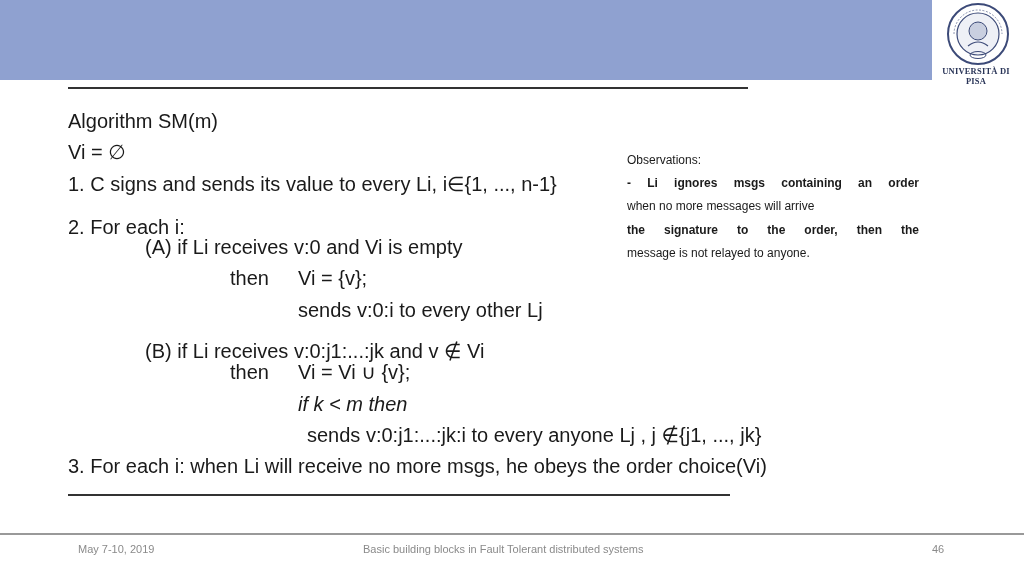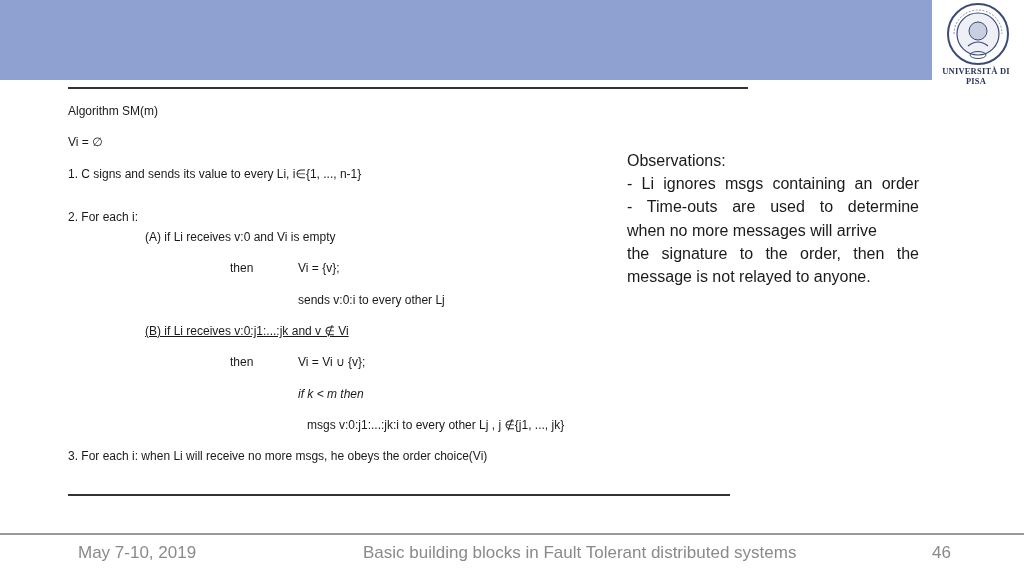--- a/index.html
+++ b/index.html
@@ -20,33 +20,33 @@
     .logo-box svg { position: absolute; left: 14px; top: 2px; }
     .logo-text {
       position: absolute; left: 0; top: 66px; width: 88px; text-align: center;
       font-family: "Liberation Serif", serif; font-size: 8.5px; font-weight: bold;
       color: #2a3558; letter-spacing: 0.2px;
     }
     .rule {
       position: absolute; height: 1.5px; background: #333;
     }
     .line {
-      position: absolute; font-size: 12px; white-space: nowrap; line-height: 18px;
+      position: absolute; font-size: 20px; white-space: nowrap; line-height: 18px; margin-top: 10px;
     }
     .obs {
       position: absolute; left: 627px; top: 149px; width: 292px;
-      font-size: 16px; line-height: 23.2px; text-align: justify;
+      font-size: 12px; line-height: 23.2px; text-align: justify;
     }
     .obs div { text-align: justify; text-align-last: left; }
-    .obs .just { text-align-last: justify; }
+    .obs .just { text-align-last: justify; font-weight: bold; }
     .footer-rule {
       position: absolute; left: 0; top: 533px; width: 1024px; height: 1.5px; background: #999;
     }
     .footer-text {
-      position: absolute; top: 543px; font-size: 17px; color: #8a8a8a; white-space: nowrap;
+      position: absolute; top: 543px; font-size: 11px; color: #8a8a8a; white-space: nowrap;
     }
   </style>
 </head>
 <body>
 
 <div class="header-band"></div>
 <div class="logo-box">
   <svg width="64" height="64" viewBox="0 0 64 64">
     <circle cx="32" cy="32" r="30" fill="#fff" stroke="#3c4a78" stroke-width="2"></circle>
     <circle cx="32" cy="32" r="21" fill="#eef0f6" stroke="#3c4a78" stroke-width="1.2"></circle>
@@ -61,33 +61,32 @@
 <div class="rule" style="left:68px; top:87px; width:680px;"></div>
 
 <div class="line" style="left:68px; top:102px;">Algorithm SM(m)</div>
 <div class="line" style="left:68px; top:133px;">Vi = ∅</div>
 <div class="line" style="left:68px; top:165px;">1. C signs and sends its value to every Li,  i∈{1, ..., n-1}</div>
 <div class="line" style="left:68px; top:208px;">2. For each i:</div>
 <div class="line" style="left:145px; top:228px;">(A) if Li receives v:0 and Vi is empty</div>
 <div class="line" style="left:230px; top:259px;">then</div>
 <div class="line" style="left:298px; top:259px;">Vi = {v};</div>
 <div class="line" style="left:298px; top:291px;">sends v:0:i  to every other Lj</div>
-<div class="line" style="left:145px; top:322px;text-decoration:underline;">(B) if Li receives v:0:j1:...:jk and v ∉ Vi</div>
+<div class="line" style="left:145px; top:332px;">(B) if Li receives v:0:j1:...:jk and v ∉ Vi</div>
 <div class="line" style="left:230px; top:353px;">then</div>
 <div class="line" style="left:298px; top:353px;">Vi = Vi ∪ {v};</div>
 <div class="line" style="left:298px; top:385px;font-style:italic;">if k &lt; m then</div>
-<div class="line" style="left:307px; top:416px;">msgs v:0:j1:...:jk:i  to every other Lj , j ∉{j1, ..., jk}</div>
+<div class="line" style="left:307px; top:416px;">sends v:0:j1:...:jk:i  to every anyone Lj , j ∉{j1, ..., jk}</div>
 <div class="line" style="left:68px; top:447px;">3. For each i: when Li will receive no more msgs, he obeys the order choice(Vi)</div>
 
 <div class="rule" style="left:68px; top:494px; width:662px;"></div>
 
 <div class="obs">
   <div>Observations:</div>
   <div class="just">- Li ignores msgs containing an order</div>
-  <div class="just">- Time-outs are used to determine</div>
   <div>when no more messages will arrive</div>
   <div class="just">the signature to the order, then the</div>
   <div>message is not relayed to anyone.</div>
 </div>
 
 <div class="footer-rule"></div>
 <div class="footer-text" style="left:78px;">May 7-10, 2019</div>
 <div class="footer-text" style="left:363px;text-align:center;">Basic building blocks in Fault Tolerant distributed systems</div>
 <div class="footer-text" style="left:932px;">46</div>
 

